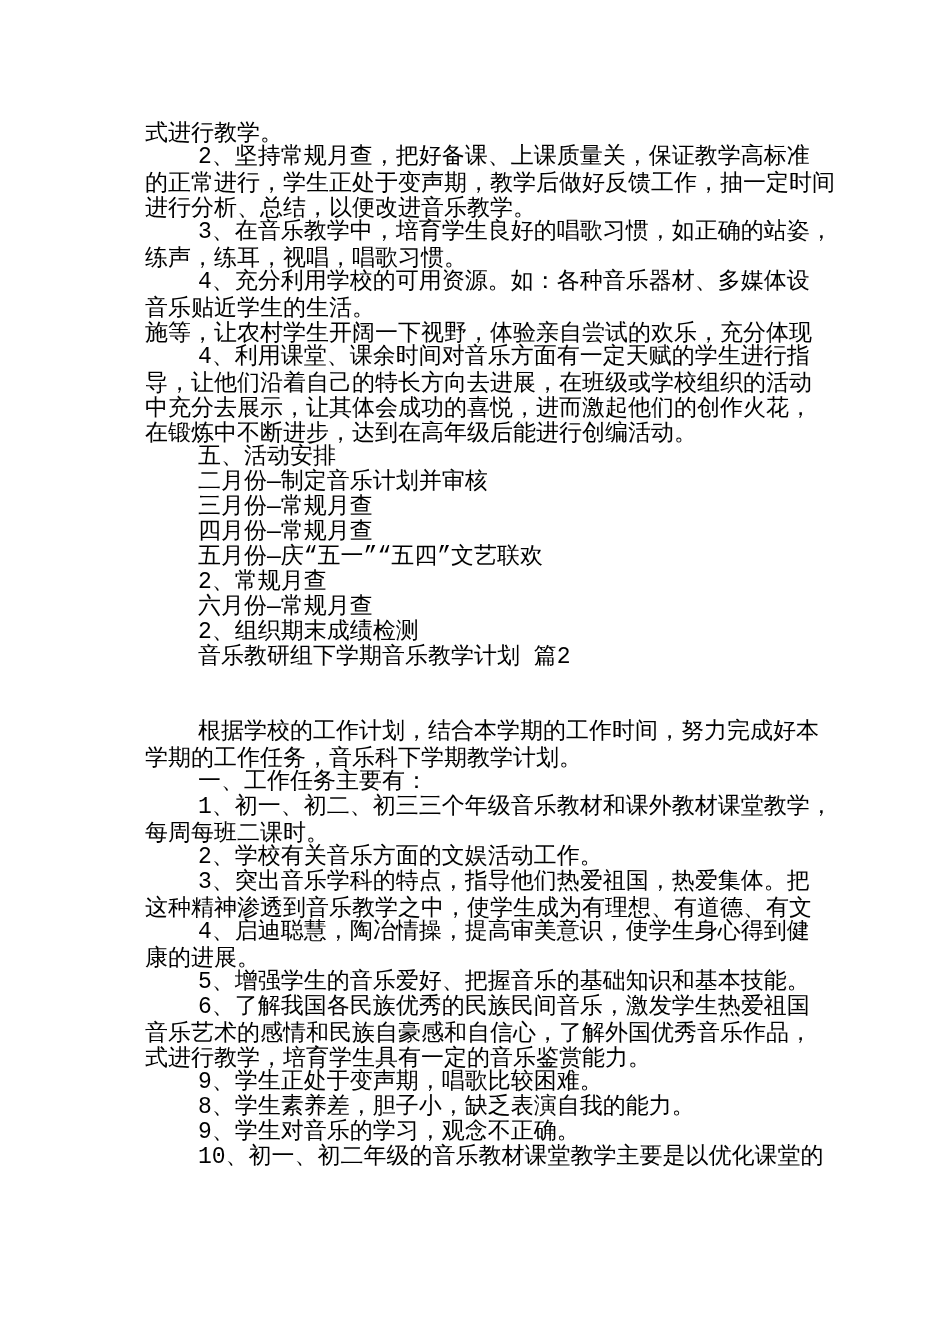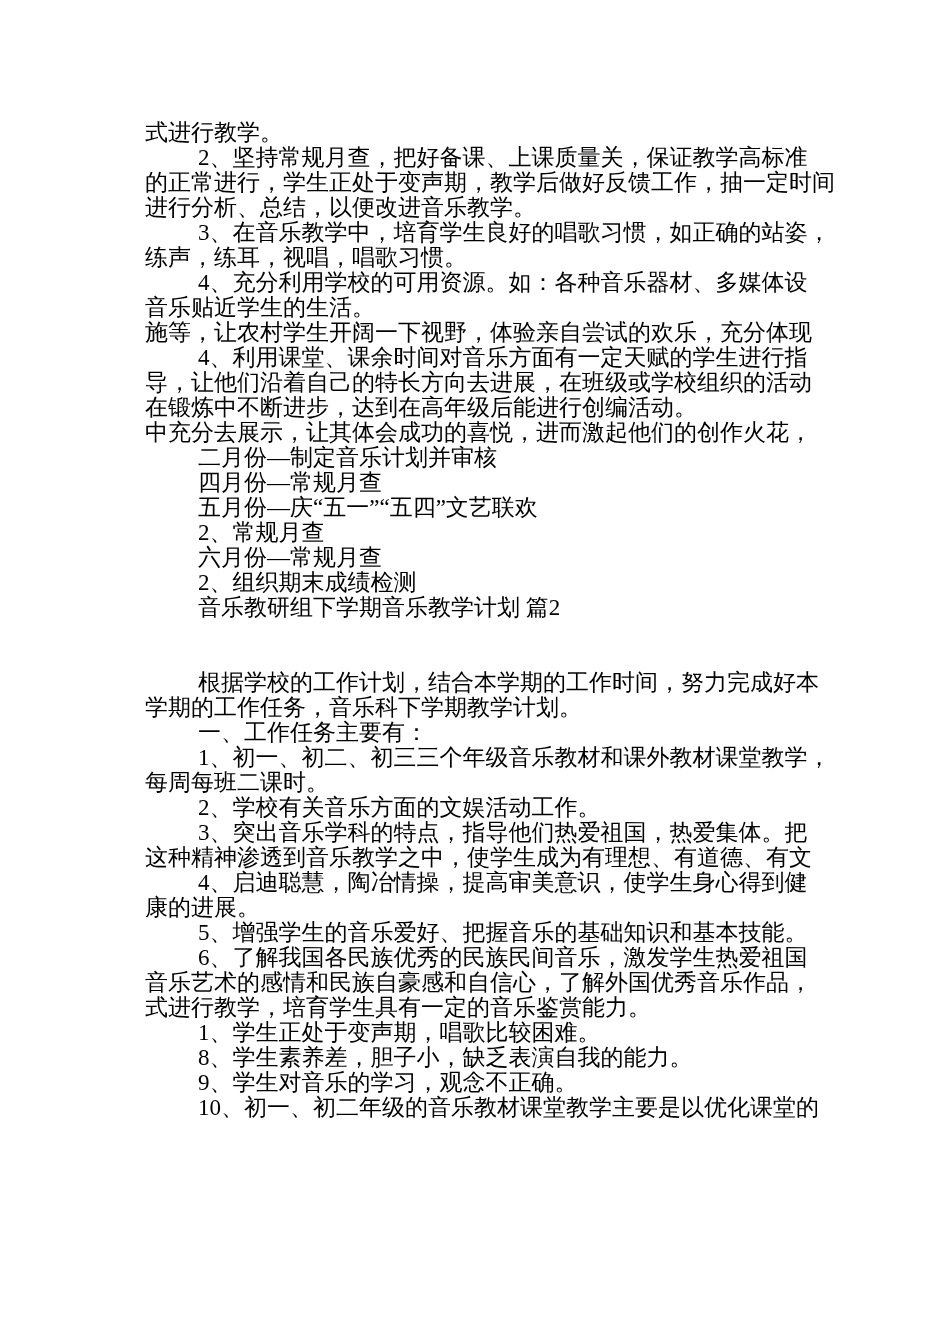--- a/index.html
+++ b/index.html
@@ -24,41 +24,44 @@
     line-height: 25px;
     color: #000000;
     font-weight: 400;
   }
   .line {
     height: 25px;
     white-space: pre;
   }
   .line.indent {
     padding-left: 53px;
+    font-family: Liberation Mono, monospace;
   }
 </style>
 </head>
 <body>
 
 <div class="page">
   <div class="doc-text">
       <div class="line">式进行教学。</div>
       <div class="line indent">2、坚持常规月查，把好备课、上课质量关，保证教学高标准</div>
       <div class="line">的正常进行，学生正处于变声期，教学后做好反馈工作，抽一定时间</div>
       <div class="line">进行分析、总结，以便改进音乐教学。</div>
       <div class="line indent">3、在音乐教学中，培育学生良好的唱歌习惯，如正确的站姿，</div>
       <div class="line">练声，练耳，视唱，唱歌习惯。</div>
       <div class="line indent">4、充分利用学校的可用资源。如：各种音乐器材、多媒体设</div>
       <div class="line">音乐贴近学生的生活。</div>
       <div class="line">施等，让农村学生开阔一下视野，体验亲自尝试的欢乐，充分体现</div>
       <div class="line indent">4、利用课堂、课余时间对音乐方面有一定天赋的学生进行指</div>
       <div class="line">导，让他们沿着自己的特长方向去进展，在班级或学校组织的活动</div>
+      <div class="line">中充分去展示，让其体会成功的喜悦，进而激起他们的创作火花，</div>
       <div class="line">在锻炼中不断进步，达到在高年级后能进行创编活动。</div>
-      <div class="line">中充分去展示，让其体会成功的喜悦，进而激起他们的创作火花，</div>
+      <div class="line indent">五、活动安排</div>
       <div class="line indent">二月份—制定音乐计划并审核</div>
+      <div class="line indent">三月份—常规月查</div>
       <div class="line indent">四月份—常规月查</div>
       <div class="line indent">五月份—庆“五一”“五四”文艺联欢</div>
       <div class="line indent">2、常规月查</div>
       <div class="line indent">六月份—常规月查</div>
       <div class="line indent">2、组织期末成绩检测</div>
       <div class="line indent">音乐教研组下学期音乐教学计划 篇2</div>
       <div class="line"></div>
       <div class="line"></div>
       <div class="line indent">根据学校的工作计划，结合本学期的工作时间，努力完成好本</div>
       <div class="line">学期的工作任务，音乐科下学期教学计划。</div>
@@ -67,18 +70,18 @@
       <div class="line">每周每班二课时。</div>
       <div class="line indent">2、学校有关音乐方面的文娱活动工作。</div>
       <div class="line indent">3、突出音乐学科的特点，指导他们热爱祖国，热爱集体。把</div>
       <div class="line">这种精神渗透到音乐教学之中，使学生成为有理想、有道德、有文</div>
       <div class="line indent">4、启迪聪慧，陶冶情操，提高审美意识，使学生身心得到健</div>
       <div class="line">康的进展。</div>
       <div class="line indent">5、增强学生的音乐爱好、把握音乐的基础知识和基本技能。</div>
       <div class="line indent">6、了解我国各民族优秀的民族民间音乐，激发学生热爱祖国</div>
       <div class="line">音乐艺术的感情和民族自豪感和自信心，了解外国优秀音乐作品，</div>
       <div class="line">式进行教学，培育学生具有一定的音乐鉴赏能力。</div>
-      <div class="line indent">1、学生正处于变声期，唱歌比较困难。</div>
+      <div class="line indent">9、学生正处于变声期，唱歌比较困难。</div>
       <div class="line indent">8、学生素养差，胆子小，缺乏表演自我的能力。</div>
       <div class="line indent">9、学生对音乐的学习，观念不正确。</div>
       <div class="line indent">10、初一、初二年级的音乐教材课堂教学主要是以优化课堂的</div>
     </div>
 </div>
 
 </body></html>

